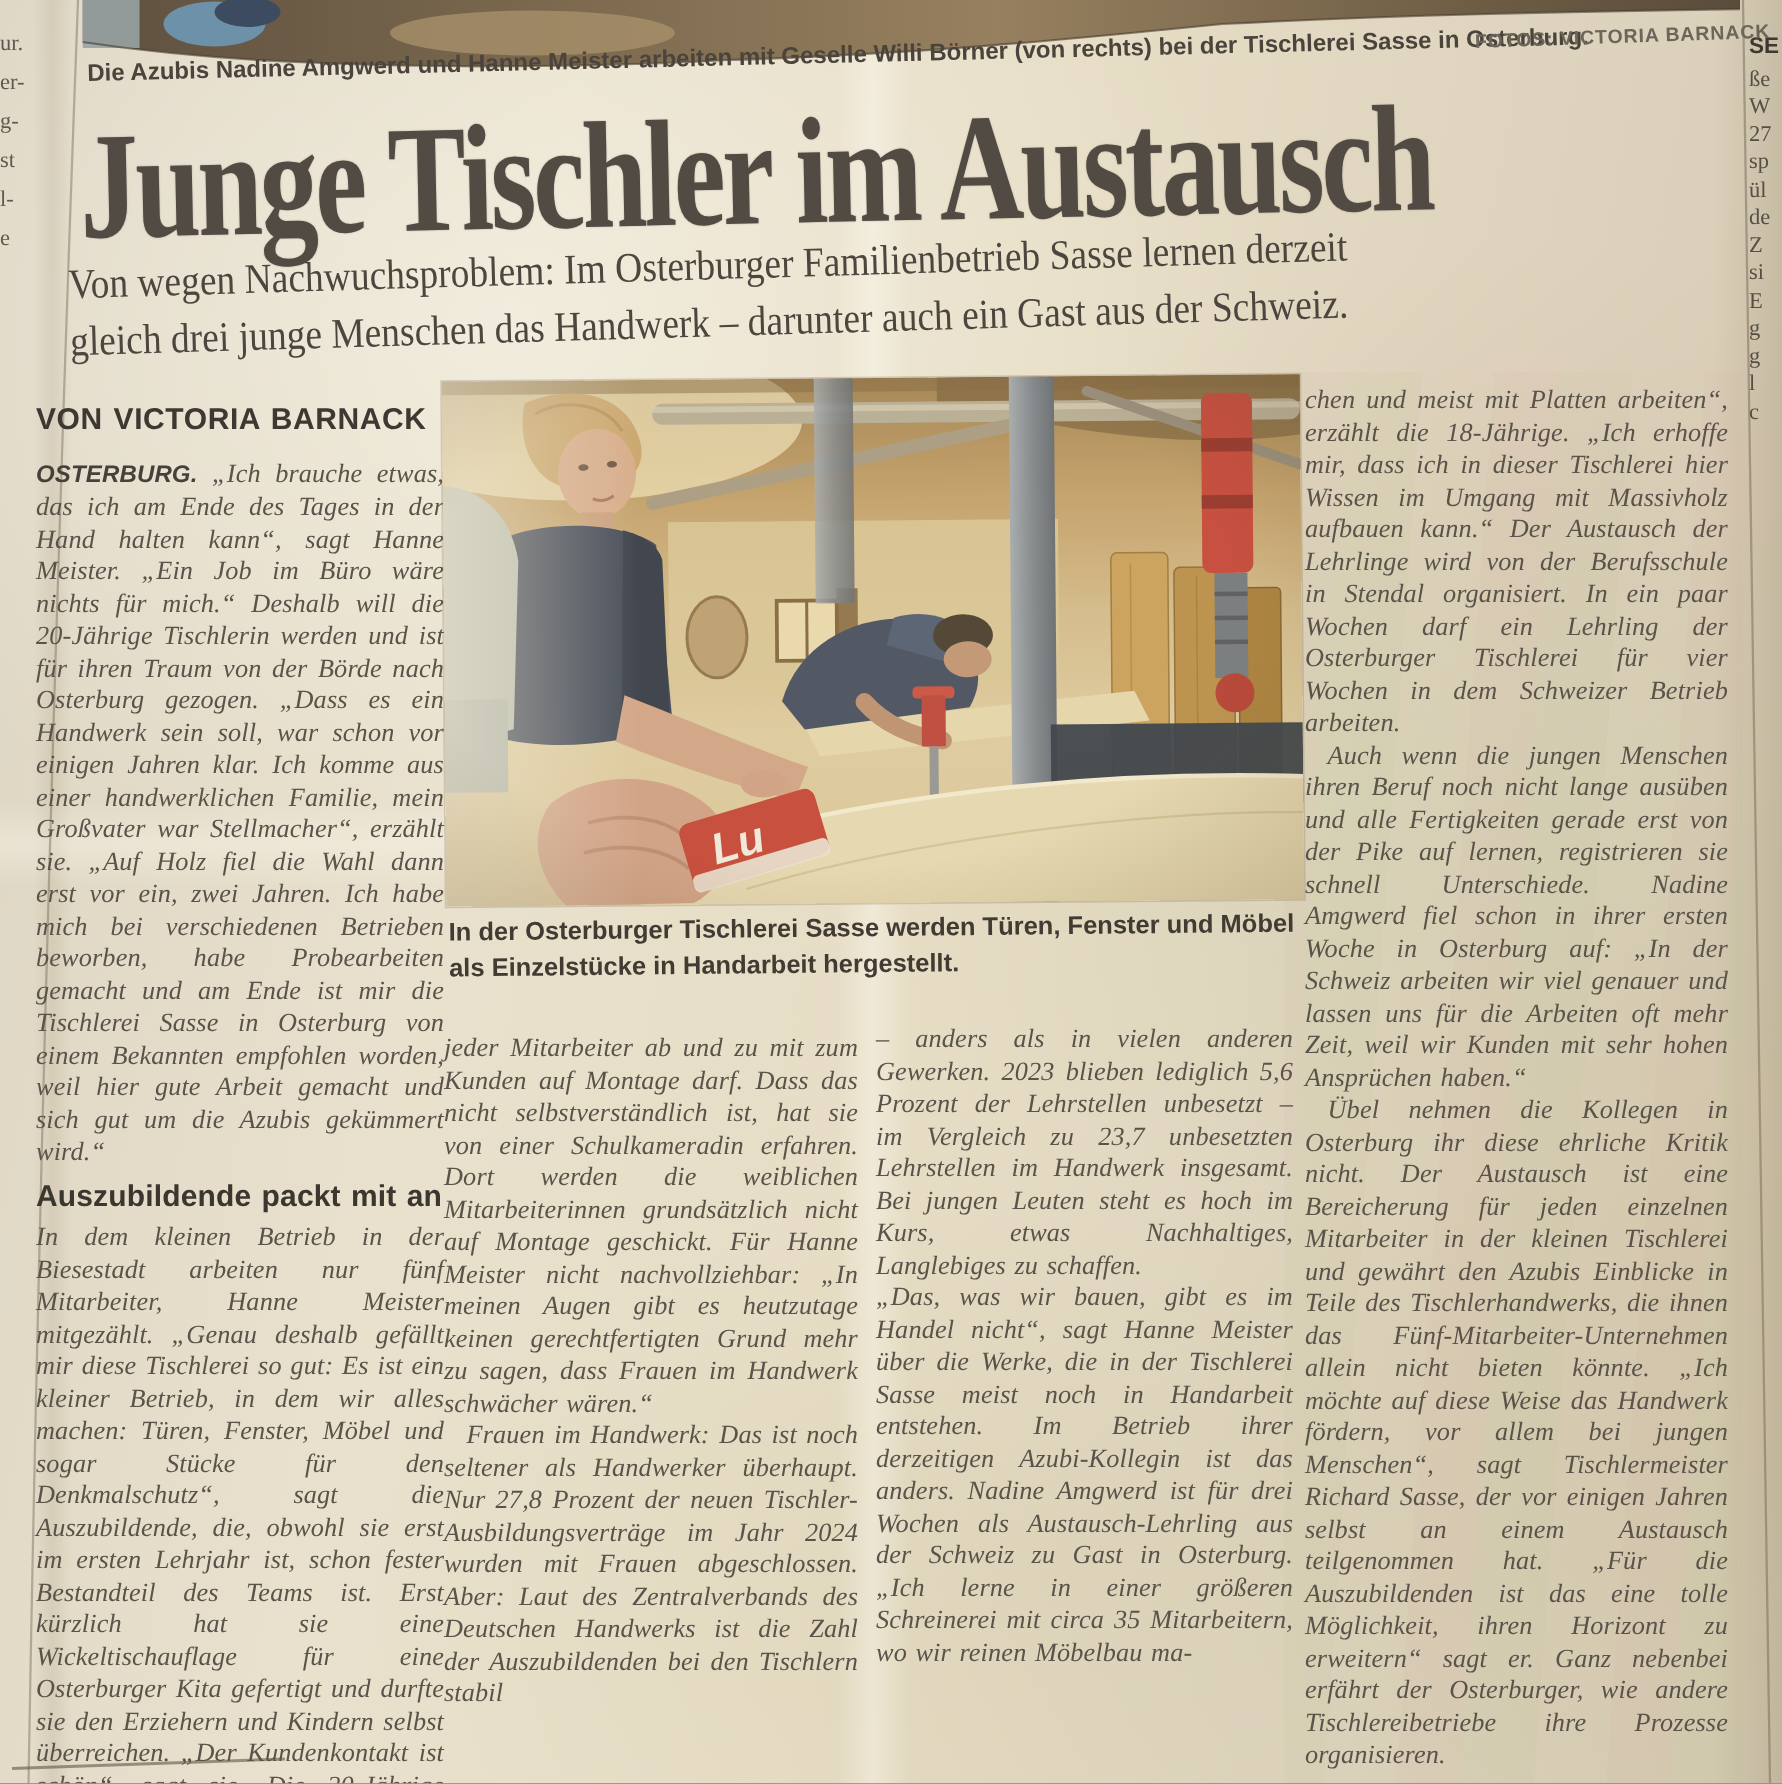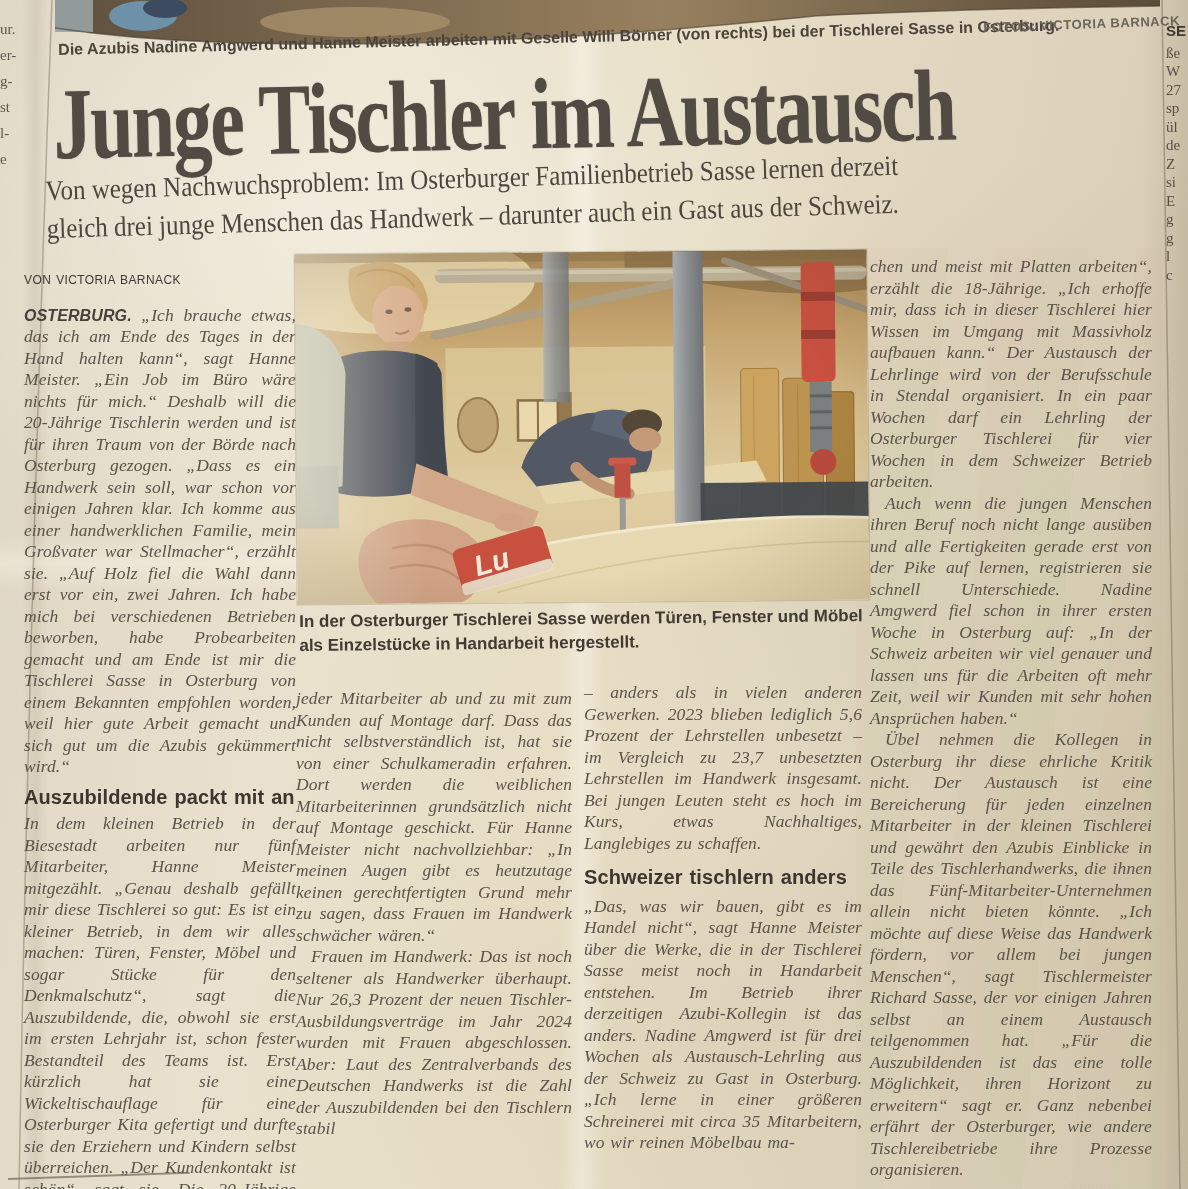--- a/index.html
+++ b/index.html
@@ -42,21 +42,21 @@
 
   
   .col{position:absolute;color:#59534a;font-size:17.5px;line-height:21.5px;text-align:justify;
     letter-spacing:.1px;word-spacing:1.2px;hyphens:auto;-webkit-hyphens:auto;}
   .col p{margin:0;font-style:italic;}
   .col p.indent{text-indent:15px;}
   .col1{left:24px;top:270px;width:272px;}
   .col2{left:296px;top:688px;width:276px;}
   .col3{left:584px;top:682px;width:278px;}
   .col4{left:870px;top:256px;width:282px;}
-  .byline{font-family:"Liberation Sans",sans-serif;font-weight:400;font-size:12px;letter-spacing:.4px;
+  .byline{font-family:"Liberation Sans",sans-serif;font-weight:700;font-size:20px;letter-spacing:.4px;
     color:#3d3831;margin-bottom:13px;}
   .lead-in{font-family:"Liberation Sans",sans-serif;font-weight:700;font-size:16px;color:#46403a;}
   .sec-heading{font-family:"Liberation Sans",sans-serif;font-weight:700;font-size:20px;color:#3b362f;margin:9px 0 5px;}
   .col3 .sec-heading{margin:13px 0 7px;}
 
   
   .photo-figure{position:absolute;left:296px;top:252px;width:572px;height:350px;transform:rotate(-.5deg);
     box-shadow:0 0 0 1px rgba(120,104,80,.25);}
   .photo-caption{position:absolute;left:299px;top:610px;width:564px;font-family:"Liberation Sans",sans-serif;
     font-weight:700;font-size:17px;line-height:24px;color:#413b33;transform:rotate(-.6deg);transform-origin:left top;}
@@ -242,26 +242,25 @@
     </g>
     <rect width="572" height="350" fill="#e9d9b4" opacity=".14"></rect>
     <rect width="130" height="350" fill="url(#glare)"></rect>
     <rect width="572" height="350" fill="url(#vig)"></rect>
   </svg>
 
   <div class="photo-caption">In der Osterburger Tischlerei Sasse werden Türen, Fenster und Möbel als Einzelstücke in Handarbeit hergestellt.</div>
 
   <div class="col col2">
     <p>jeder Mitarbeiter ab und zu mit zum Kunden auf Montage darf. Dass das nicht selbstverständlich ist, hat sie von einer Schulkameradin erfahren. Dort werden die weiblichen Mitarbeiterinnen grundsätzlich nicht auf Montage geschickt. Für Hanne Meister nicht nachvollziehbar: „In meinen Augen gibt es heutzutage keinen gerechtfertigten Grund mehr zu sagen, dass Frauen im Handwerk schwächer wären.“</p>
-    <p class="indent">Frauen im Handwerk: Das ist noch seltener als Handwerker überhaupt. Nur 26,3 Prozent der neuen Tischler-Ausbildungsverträge im Jahr 2024 wurden mit Frauen abgeschlossen. Aber: Laut des Zentralverbands des Deutschen Handwerks ist die Zahl der Auszubildenden bei den Tischlern stabil</p>
+    <p class="indent">Frauen im Handwerk: Das ist noch seltener als Handwerker überhaupt. Nur 27,8 Prozent der neuen Tischler-Ausbildungsverträge im Jahr 2024 wurden mit Frauen abgeschlossen. Aber: Laut des Zentralverbands des Deutschen Handwerks ist die Zahl der Auszubildenden bei den Tischlern stabil</p>
   </div>
 
   <div class="col col3">
     <p>– anders als in vielen anderen Gewerken. 2023 blieben lediglich 5,6 Prozent der Lehrstellen unbesetzt – im Vergleich zu 23,7 unbesetzten Lehrstellen im Handwerk insgesamt. Bei jungen Leuten steht es hoch im Kurs, etwas Nachhaltiges, Langlebiges zu schaffen.</p>
-    <div class="sec-heading">Schweizer tischlern anders</div>
     <p>„Das, was wir bauen, gibt es im Handel nicht“, sagt Hanne Meister über die Werke, die in der Tischlerei Sasse meist noch in Handarbeit entstehen. Im Betrieb ihrer derzeitigen Azubi-Kollegin ist das anders. Nadine Amgwerd ist für drei Wochen als Austausch-Lehrling aus der Schweiz zu Gast in Osterburg. „Ich lerne in einer größeren Schreinerei mit circa 35 Mitarbeitern, wo wir reinen Möbelbau ma-</p>
   </div>
 
   <div class="col col4">
     <p>chen und meist mit Platten arbeiten“, erzählt die 18-Jährige. „Ich erhoffe mir, dass ich in dieser Tischlerei hier Wissen im Umgang mit Massivholz aufbauen kann.“ Der Austausch der Lehrlinge wird von der Berufsschule in Stendal organisiert. In ein paar Wochen darf ein Lehrling der Osterburger Tischlerei für vier Wochen in dem Schweizer Betrieb arbeiten.</p>
     <p class="indent">Auch wenn die jungen Menschen ihren Beruf noch nicht lange ausüben und alle Fertigkeiten gerade erst von der Pike auf lernen, registrieren sie schnell Unterschiede. Nadine Amgwerd fiel schon in ihrer ersten Woche in Osterburg auf: „In der Schweiz arbeiten wir viel genauer und lassen uns für die Arbeiten oft mehr Zeit, weil wir Kunden mit sehr hohen Ansprüchen haben.“</p>
     <p class="indent">Übel nehmen die Kollegen in Osterburg ihr diese ehrliche Kritik nicht. Der Austausch ist eine Bereicherung für jeden einzelnen Mitarbeiter in der kleinen Tischlerei und gewährt den Azubis Einblicke in Teile des Tischlerhandwerks, die ihnen das Fünf-Mitarbeiter-Unternehmen allein nicht bieten könnte. „Ich möchte auf diese Weise das Handwerk fördern, vor allem bei jungen Menschen“, sagt Tischlermeister Richard Sasse, der vor einigen Jahren selbst an einem Austausch teilgenommen hat. „Für die Auszubildenden ist das eine tolle Möglichkeit, ihren Horizont zu erweitern“ sagt er. Ganz nebenbei erfährt der Osterburger, wie andere Tischlereibetriebe ihre Prozesse organisieren.</p>
   </div>
 
   <div class="bottom-rule"></div>

